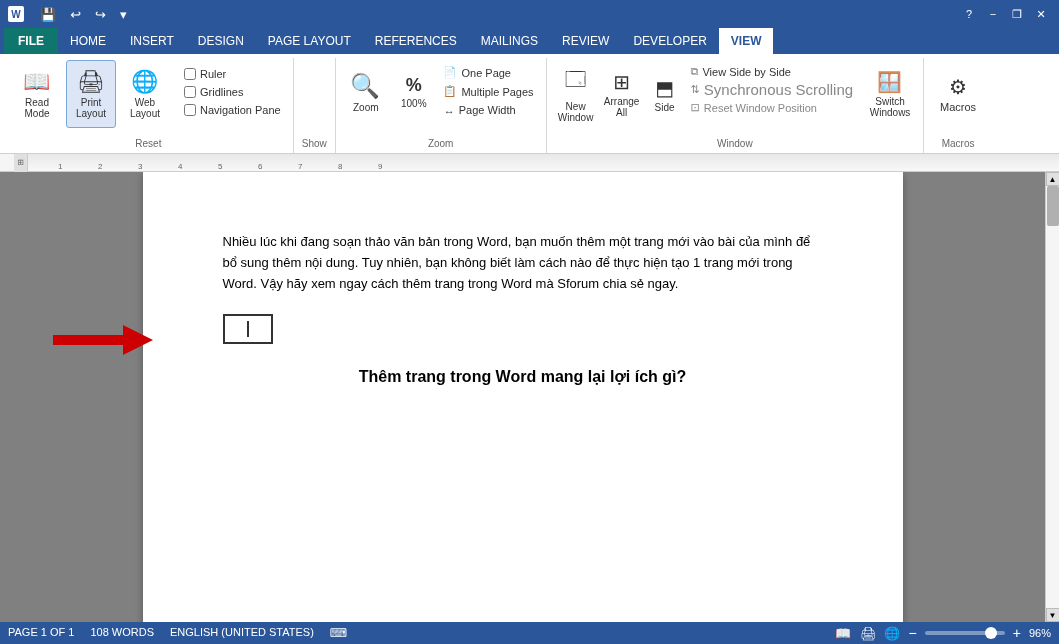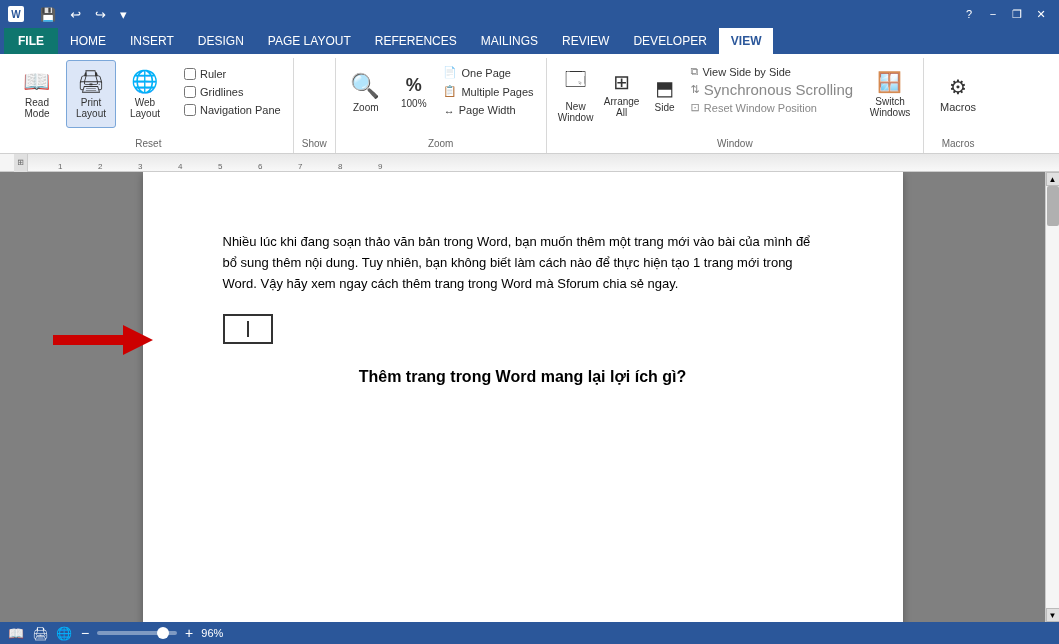--- a/index.html
+++ b/index.html
@@ -453,20 +453,26 @@
     <div class="right-scrollbar">
       <div class="scroll-btn">▲</div>
       <div class="scroll-track">
         <div class="scroll-thumb"></div>
       </div>
       <div class="scroll-btn">▼</div>
     </div>
   </div>
 
   <div class="status-bar">
+    <div class="status-left">
+      <span>PAGE 1 OF 1</span>
+      <span>108 WORDS</span>
+      <span>ENGLISH (UNITED STATES)</span>
+      <span style="font-size:12px;">⌨</span>
+    </div>
     <div class="status-right">
       <span style="font-size:13px;">📖</span>
       <span style="font-size:13px;">🖨</span>
       <span style="font-size:13px;">🌐</span>
       <span style="font-size:14px;cursor:pointer;">−</span>
       <div class="zoom-slider">
         <div class="zoom-thumb"></div>
       </div>
       <span style="font-size:14px;cursor:pointer;">+</span>
       <span style="cursor:pointer;">96%</span>

